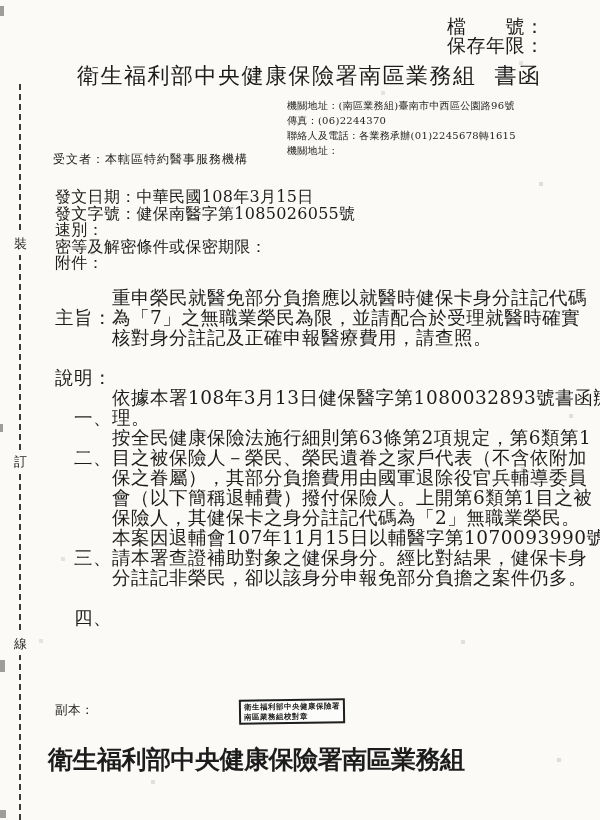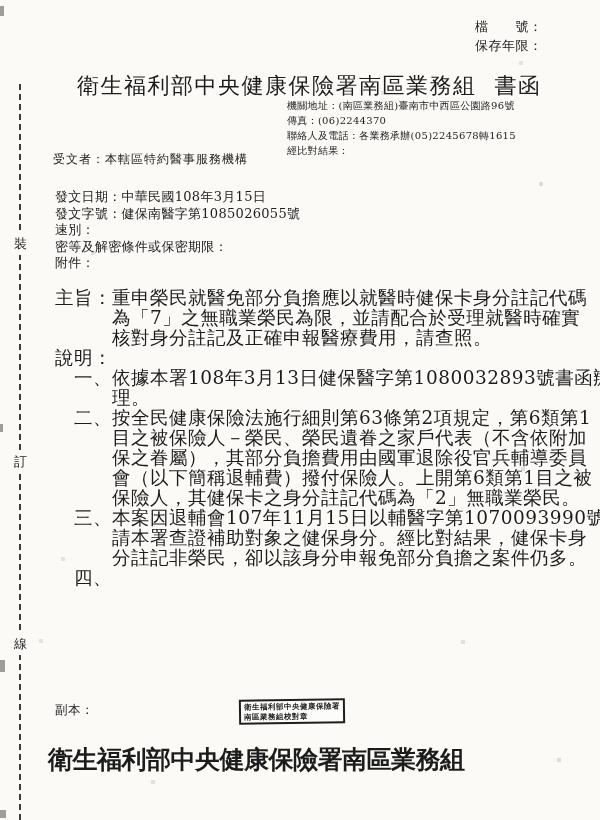--- a/index.html
+++ b/index.html
@@ -8,34 +8,34 @@
     background:#fbfaf7; color:#1c1c1c; overflow:hidden;
     font-family:"DejaVu Serif","Liberation Serif",serif;
   }
   
   .binding-line { position:absolute; left:19px; top:84px; height:736px; width:0; border-left:2px dashed #3c3c3c; }
   .bmark { position:absolute; left:12px; width:17px; text-align:center; font-size:13px; background:#fbfaf7; padding:2px 0; }
   .bmark-zhuang { top:233px; }
   .bmark-ding { top:451px; }
   .bmark-xian { top:633px; }
   
-  .filebox { position:absolute; left:475px; top:17px; font-size:13px; line-height:19px; letter-spacing:0.5px; white-space:nowrap; }
+  .filebox { position:absolute; left:447px; top:17px; font-size:19px; line-height:19px; letter-spacing:0.5px; white-space:nowrap; }
   
-  .title-row { position:absolute; left:77px; top:71px; font-size:22px; letter-spacing:1.5px; white-space:nowrap; }
+  .title-row { position:absolute; left:77px; top:61px; font-size:22px; letter-spacing:1.5px; white-space:nowrap; }
   .doctype { margin-left:18px; }
   
   .contact { position:absolute; left:287px; top:98px; font-size:10px; line-height:15px; white-space:nowrap; letter-spacing:0.3px; }
   
   .recipient { position:absolute; left:53px; top:151px; font-size:12px; letter-spacing:1px; white-space:nowrap; }
   
-  .meta { position:absolute; left:55px; top:189px; font-size:13px; line-height:16.5px; white-space:nowrap; letter-spacing:0.3px; }
+  .meta { position:absolute; left:55px; top:189px; font-size:16px; line-height:16.5px; white-space:nowrap; letter-spacing:0.3px; }
   
   .docbody { position:absolute; left:55px; top:288px; font-size:18.5px; line-height:20px; letter-spacing:0.5px; white-space:nowrap; }
   .para { display:flex; align-items:flex-start; }
-  .plabel { flex:0 0 auto; }
+  .plabel { flex:0 0 auto;margin-top:20px; }
   .plines { flex:0 0 auto; }
   .item { margin-left:19px; }
   .u { text-decoration:underline; text-underline-offset:3px; }
   
   .copies { position:absolute; left:55px; top:703px; font-size:12.5px; line-height:14.5px; letter-spacing:0.5px; white-space:nowrap; }
   
   .stamp { position:absolute; left:239px; top:699px; border:2px solid #1f1f1f; padding:1px 3px; font-size:7.5px; line-height:9.5px; font-weight:bold; letter-spacing:0.5px; white-space:nowrap; transform:rotate(-0.8deg); background:rgba(255,255,255,0.4); }
   
   .signature { position:absolute; left:48px; top:743px; font-size:25px; font-weight:bold; letter-spacing:-0.5px; white-space:nowrap; }
   
@@ -68,22 +68,22 @@
     <div>保存年限：</div>
   </div>
 
   <div class="title-row">
     <span>衛生福利部中央健康保險署南區業務組</span><span class="doctype">書函</span>
   </div>
 
   <div class="contact">
     <div>機關地址：(南區業務組)臺南市中西區公園路96號</div>
     <div>傳真：(06)2244370</div>
-    <div>聯絡人及電話：各業務承辦(05)2245678轉1615</div>
-    <div>經比對結果：</div>
+    <div>聯絡人及電話：各業務承辦(01)2245678轉1615</div>
+    <div>機關地址：</div>
   </div>
 
   <div class="recipient">受文者：本轄區特約醫事服務機構</div>
 
   <div class="meta">
     <div>發文日期：中華民國108年3月15日</div>
     <div>發文字號：健保南醫字第1085026055號</div>
     <div>速別：</div>
     <div>密等及解密條件或保密期限：</div>
     <div>附件：</div>

